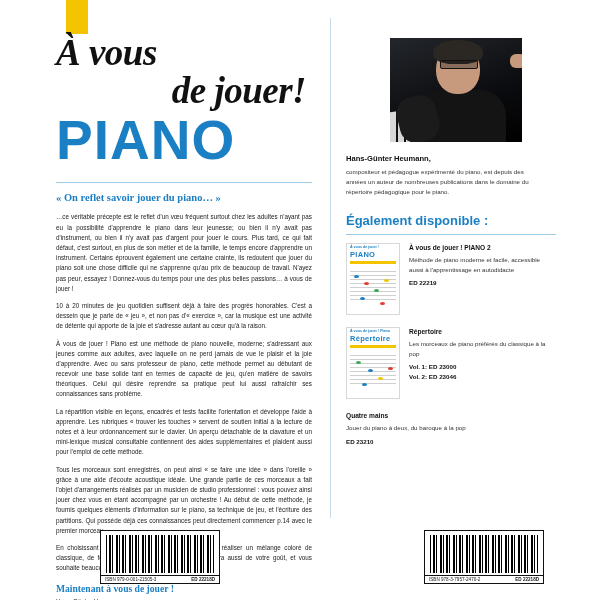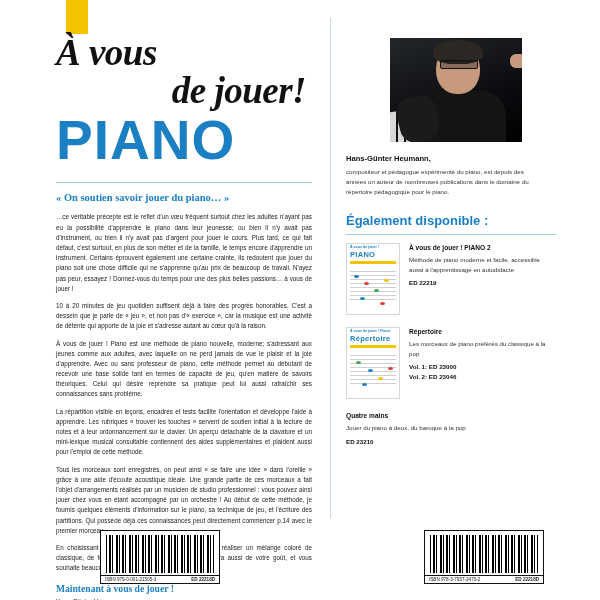--- a/index.html
+++ b/index.html
@@ -154,21 +154,21 @@
 
   <div class="left">
     <div class="title-a">
       <span>À vous</span>
       <span class="l2">de jouer!</span>
     </div>
     <div class="title-piano">PIANO</div>
 
     <div class="rule"></div>
 
-    <div class="quote">« On soutien savoir jouer du piano… »</div>
+    <div class="quote">« On reflet savoir jouer du piano… »</div>
 
     <div class="body-text">
       <p>…ce véritable précepte est le reflet d'un vœu fréquent surtout chez les adultes n'ayant pas eu la possibilité d'apprendre le piano dans leur jeunesse; ou bien il n'y avait pas d'instrument, ou bien il n'y avait pas d'argent pour jouer le cours. Plus tard, ce qui fait défaut, c'est surtout, en plus de son métier et de la famille, le temps encore d'apprendre un instrument. Certains éprouvent également une certaine crainte, ils redoutent que jouer du piano soit une chose difficile qui ne s'apprenne qu'au prix de beaucoup de travail. N'ayez pas peur, essayez ! Donnez-vous du temps pour une des plus belles passions… à vous de jouer !</p>
       <p>10 à 20 minutes de jeu quotidien suffisent déjà à faire des progrès honorables. C'est a dessein que je parle de « jeu », et non pas d'« exercice », car la musique est une activité de détente qui apporte de la joie et s'adresse autant au cœur qu'à la raison.</p>
       <p>À vous de jouer ! Piano est une méthode de piano nouvelle, moderne; s'adressant aux jeunes comme aux adultes, avec laquelle on ne perd jamais de vue le plaisir et la joie d'apprendre. Avec ou sans professeur de piano, cette méthode permet au débutant de recevoir une base solide tant en termes de capacité de jeu, qu'en matière de savoirs théoriques. Celui qui désire reprendre sa pratique peut lui aussi rafraîchir ses connaissances sans problème.</p>
       <p>La répartition visible en leçons, encadrés et tests facilite l'orientation et développe l'aide à apprendre. Les rubriques « trouver les touches » servent de soutien initial à la lecture de notes et à leur ordonnancement sur le clavier. Un aperçu détachable de la clavature et un mini-lexique musical consultable contiennent des aides supplémentaires et plaident aussi pour l'emploi de cette méthode.</p>
       <p>Tous les morceaux sont enregistrés, on peut ainsi « se faire une idée » dans l'oreille » grâce à une aide d'écoute acoustique idéale. Une grande partie de ces morceaux a fait l'objet d'arrangements réalisés par un musicien de studio professionnel : vous pouvez ainsi jouer chez vous en étant accompagné par un orchestre ! Au début de cette méthode, je fournis quelques éléments d'information sur le piano, sa technique de jeu, et l'écriture des partitions. Qui possède déjà ces connaissances peut directement commencer p.14 avec le premier morceau.</p>
       <p>En choisissant les morceaux, il s'est agi pour moi de réaliser un mélange coloré de classique, de folklore, et de pop. J'espère que ceci sera aussi de votre goût, et vous souhaite beaucoup de plaisir et de succès</p>
     </div>
 

